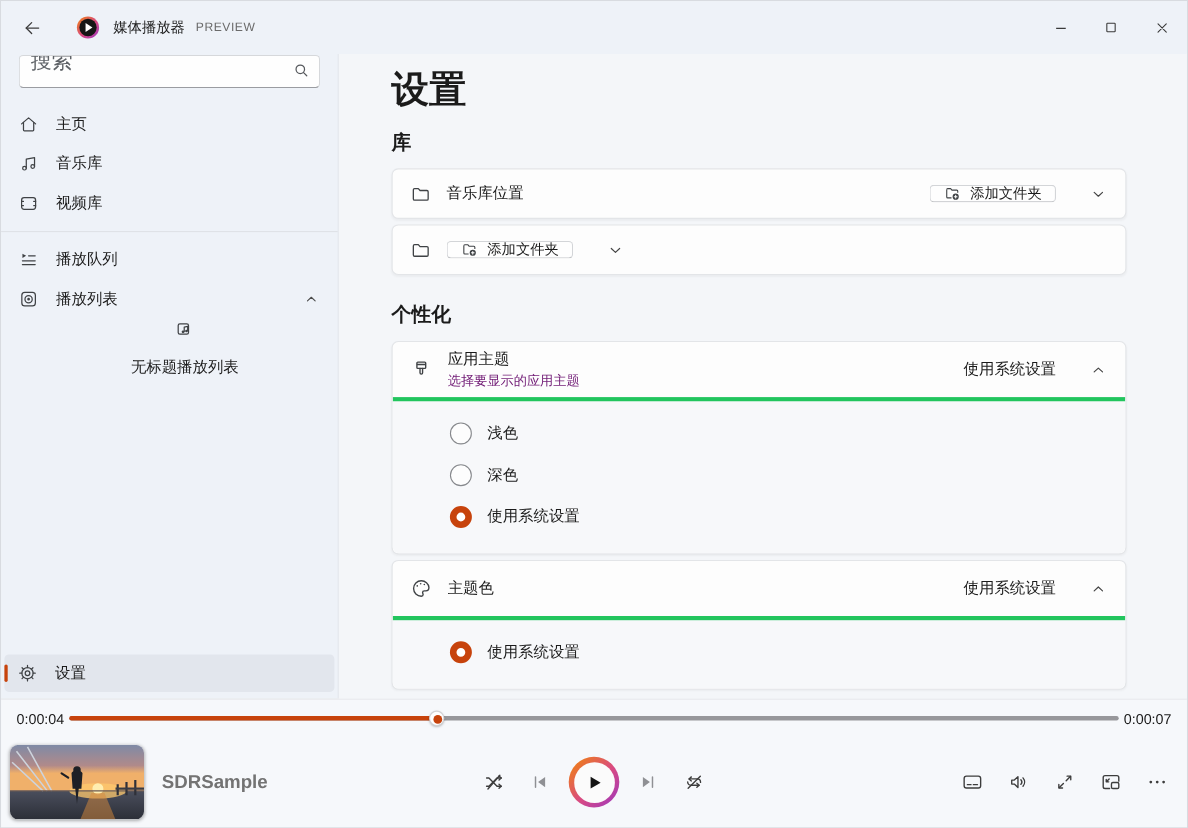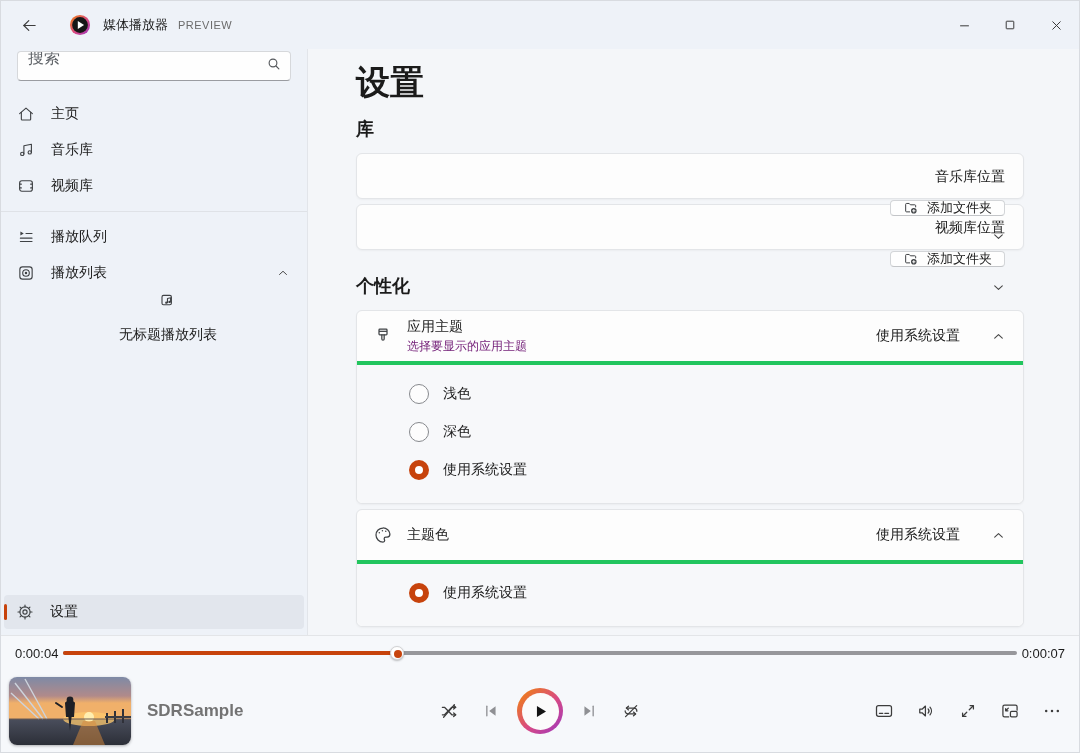--- a/index.html
+++ b/index.html
@@ -21,21 +21,21 @@
     place-items:center; color:#3a3a3a; cursor:pointer; }
 
   
   .body-row { flex:1 1 auto; display:flex; min-height:0; }
 
   
   .sidebar { width:307px; flex:0 0 307px; background:#eef2f8; border-right:1px solid #e2e5ea;
     display:flex; flex-direction:column; }
   .search-wrap { position:relative; margin:0 16px; }
   .search-input { width:100%; height:30px; border:1px solid #d6d8db; border-bottom-color:#9a9ca1;
-    border-radius:4px; background:#fefefe; padding:0 32px 16px 10px; font-size:16px;
+    border-radius:4px; background:#fefefe; padding:0 32px 16px 10px; font-size:19px;
     font-family:inherit; color:#1b1b1b; outline:none; }
   .search-input::placeholder { color:#5f6368; }
   .search-icon { position:absolute; right:9px; top:7px; width:16px; height:16px; color:#55585c; }
   .nav { margin-top:14px; }
   .nav-item { height:34px; margin:2px 4px; padding:0 12px; display:flex; align-items:center;
     gap:16px; border-radius:4px; cursor:pointer; position:relative; font-size:14px; }
   .nav-item .i { width:18px; height:18px; color:#3f4245; flex:0 0 18px; }
   .nav-item.child { padding-left:40px;flex-direction:column; }
   .nav-sep { height:1px; background:#dfe2e7; margin:8px 0; }
   .nav-chevron { position:absolute; right:14px; width:12px; height:12px; color:#4a4a4a; }
@@ -45,21 +45,21 @@
     height:16px; border-radius:2px; background:var(--accent,#c7430c); }
 
   
   .main { flex:1 1 auto; padding:10px 55px 0 48px; overflow:hidden; position:relative;
     background:#f4f6f9; }
   .page-title { font-size:34px; font-weight:600; line-height:46px; margin-bottom:12px; }
   .section-heading { font-size:18px; font-weight:600; margin:24px 0 12px 0; }
   .section-heading.first { margin-top:0; }
   .card { background:#fdfdfd; border:1px solid #e3e5e8; border-radius:6px;
     box-shadow:0 1px 2px rgba(0,0,0,.04); margin-bottom:5px; }
-  .row-card { height:46px; display:flex; align-items:flex-end; padding:0 18px 0 16px; gap:14px;flex-direction:column; }
+  .row-card { height:46px; display:flex; align-items:center; padding:0 18px 0 16px; gap:14px; }
   .row-card .i { width:19px; height:19px; color:#3f4245; }
   .row-label { font-size:14px; flex:1 1 auto; }
   .pill-btn { display:flex; align-items:center; gap:8px; height:16px; padding:0 12px;
     border:1px solid #d3d5d8; border-bottom-color:#c3c5c8; border-radius:4px; background:#fefefe;
     font-size:13px; font-family:inherit; cursor:pointer; color:#1b1b1b; }
   .pill-btn .i { width:16px; height:16px; }
   .chev { width:13px; height:13px; color:#454545; margin-left:18px; flex:0 0 13px; }
 
   
   .exp-header { height:50px; display:flex; align-items:center; padding:0 18px 0 16px; gap:14px;
@@ -254,21 +254,20 @@
         </button>
         <svg class="chev" viewBox="0 0 24 24" fill="none" stroke="currentColor" stroke-width="2" stroke-linecap="round" stroke-linejoin="round">
             <path d="M5 9l7 6.5L19 9"></path>
           </svg>
       </div>
 
       <div class="card row-card">
         <svg class="i" viewBox="0 0 24 24" fill="none" stroke="currentColor" stroke-width="1.5" stroke-linejoin="round">
             <path d="M3.5 7a1.4 1.4 0 0 1 1.4-1.4h4.3l2 2.2h7.9A1.4 1.4 0 0 1 20.5 9.2v8.3a1.4 1.4 0 0 1-1.4 1.4H4.9a1.4 1.4 0 0 1-1.4-1.4z"></path>
           </svg>
-        <span class="row-label">视频库位置</span>
         <button class="pill-btn">
           <svg class="i" viewBox="0 0 24 24" fill="none" stroke="currentColor" stroke-width="1.5" stroke-linejoin="round">
               <path d="M4 6.5A1.3 1.3 0 0 1 5.3 5.2h4l1.8 2h6.6A1.3 1.3 0 0 1 19 8.5v2.5"></path>
               <path d="M4 6.5v10a1.3 1.3 0 0 0 1.3 1.3h5.2"></path>
               <circle cx="16.2" cy="16.2" r="4.2" fill="currentColor" stroke="none"></circle>
               <path d="M16.2 14.4v3.6M14.4 16.2h3.6" stroke="#fdfdfd" stroke-width="1.5" stroke-linecap="round"></path>
             </svg>
           <span>添加文件夹</span>
         </button>
         <svg class="chev" viewBox="0 0 24 24" fill="none" stroke="currentColor" stroke-width="2" stroke-linecap="round" stroke-linejoin="round">

